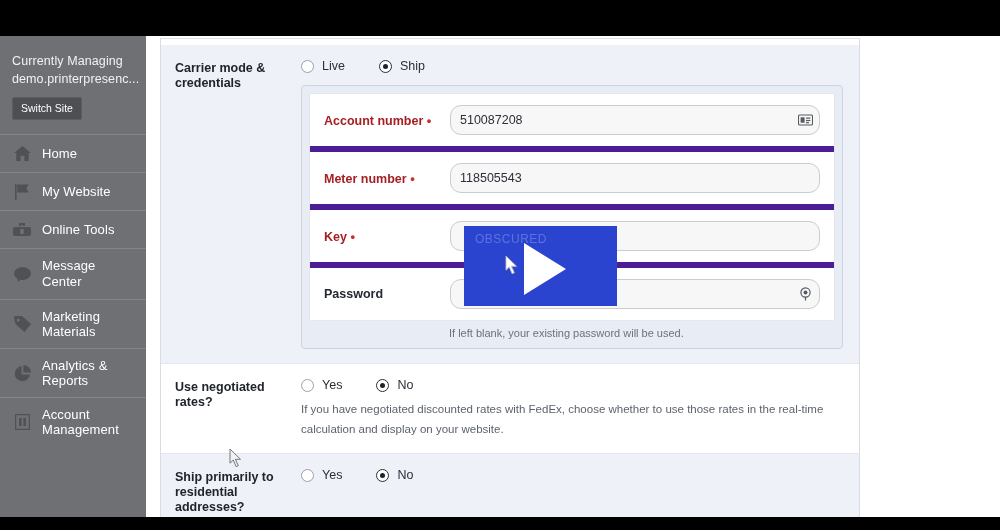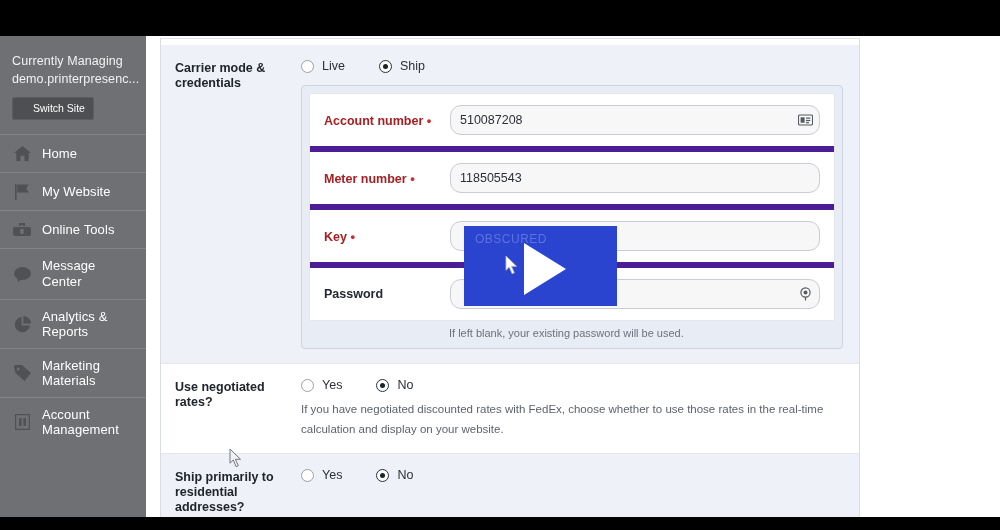--- a/index.html
+++ b/index.html
@@ -33,21 +33,21 @@
   }
   .site-block { padding: 16px 12px 14px 12px; }
   .site-block .lbl {
     font-size: 12.5px; line-height: 18px; color: #f2f2f2;
     letter-spacing: .1px;
   }
   .switch-btn {
     display: inline-block; margin-top: 9px;
     background: #4d4f52; border: 1px solid #5b5d60;
     color: #ffffff; font-size: 10.5px;
-    padding: 4px 8px 5px 20px; border-radius: 2px;
+    padding: 4px 8px 5px 8px; border-radius: 2px;
     font-family: "Liberation Sans", sans-serif;
     cursor: pointer;
   }
   .nav-item {
     display: flex; align-items: center;
     min-height: 38px; padding: 9px 10px 9px 12px;
     border-top: 1px solid #828487;
     cursor: pointer;
   }
   .nav-item .ico {
@@ -243,36 +243,36 @@
           <svg width="17" height="15" viewBox="0 0 17 15">
               <ellipse cx="8.5" cy="6.5" rx="8.5" ry="6.5" fill="currentColor"></ellipse>
               <path fill="currentColor" d="M3 10l1 5 4.5-4z"></path>
             </svg>
         </span>
         <span class="txt">Message Center</span>
       </div>
 
       <div class="nav-item two">
         <span class="ico">
+          <svg width="17" height="16" viewBox="0 0 17 16">
+              <path fill="currentColor" d="M0 1.5A1.5 1.5 0 0 1 1.5 0H8l9 8-6.5 8-9-8z"></path>
+              <circle cx="4.2" cy="4" r="1.5" fill="#6e7073"></circle>
+            </svg>
+        </span>
+        <span class="txt">Marketing Materials</span>
+      </div>
+
+      <div class="nav-item two">
+        <span class="ico">
           <svg width="17" height="17" viewBox="0 0 17 17">
               <path fill="currentColor" d="M7.6 1.1A7.6 7.6 0 1 0 15.9 9.4H7.6z"></path>
               <path fill="currentColor" d="M9.4 0v7.6H17A7.6 7.6 0 0 0 9.4 0z"></path>
             </svg>
         </span>
         <span class="txt">Analytics &amp; Reports</span>
-      </div>
-
-      <div class="nav-item two">
-        <span class="ico">
-          <svg width="17" height="16" viewBox="0 0 17 16">
-              <path fill="currentColor" d="M0 1.5A1.5 1.5 0 0 1 1.5 0H8l9 8-6.5 8-9-8z"></path>
-              <circle cx="4.2" cy="4" r="1.5" fill="#6e7073"></circle>
-            </svg>
-        </span>
-        <span class="txt">Marketing Materials</span>
       </div>
 
       <div class="nav-item two">
         <span class="ico">
           <svg width="15" height="16" viewBox="0 0 15 16">
               <rect x="0.5" y="0.5" width="14" height="15" fill="none" stroke="currentColor" stroke-width="1.4"></rect>
               <rect x="4" y="4" width="2.6" height="8" fill="currentColor"></rect>
               <rect x="8.4" y="4" width="2.6" height="8" fill="currentColor"></rect>
             </svg>
         </span>

